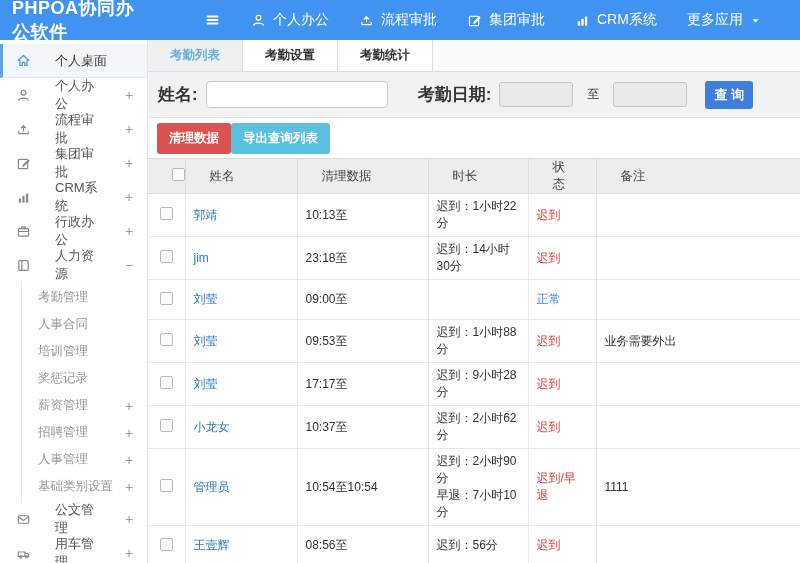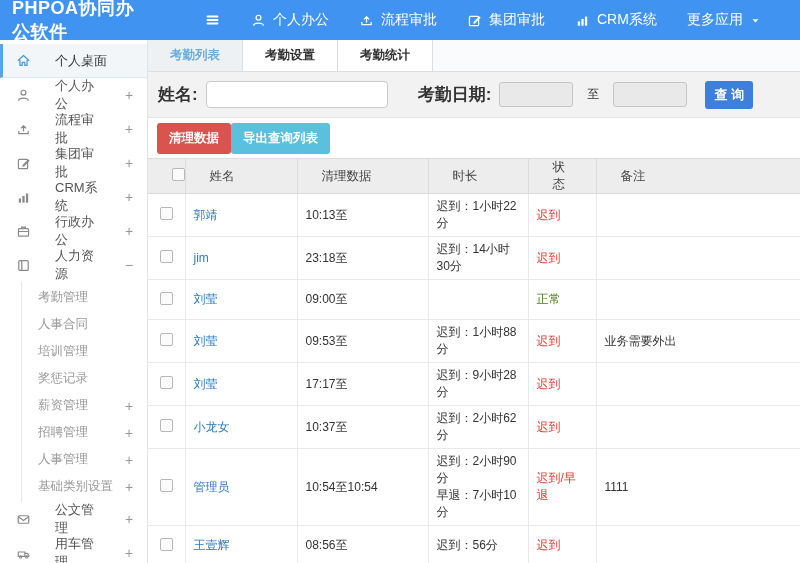--- a/index.html
+++ b/index.html
@@ -66,21 +66,21 @@
   th{background:#ededed;border:1px solid #dcdcdc;height:28px;padding:0 24px;text-align:left;font-weight:normal;color:#444;font-size:12.5px;}
   td{border:1px solid #e9e9e9;height:40px;padding:4px 8px;vertical-align:middle;font-size:12px;color:#333;background:#fff;}
   th:first-child,td:first-child{border-left:none;}
   th:last-child,td:last-child{border-right:none;}
   col.c-cb{width:37px;}col.c-name{width:112px;}col.c-time{width:131px;}col.c-dur{width:100px;}col.c-status{width:68px;}
   .cb-cell{text-align:center;}
   .checkbox{display:inline-block;width:13px;height:13px;border:1px solid #b8b8b8;border-radius:2px;background:#fbfbfb;cursor:pointer;}
   .name-link{color:var(--link-blue);cursor:pointer;text-decoration:none;}
   .dur-line{line-height:17px;}
   .status-late{color:var(--status-red);}
-  .status-normal{color:#4d7c0f;}
+  .status-normal{color:#3b82f6;}
 </style>
 </head>
 <body>
 
 <div class="app">
 
   <header class="topbar">
     <div class="brand">PHPOA协同办公软件</div>
     <div class="menu-toggle">
         <span class="icon">

